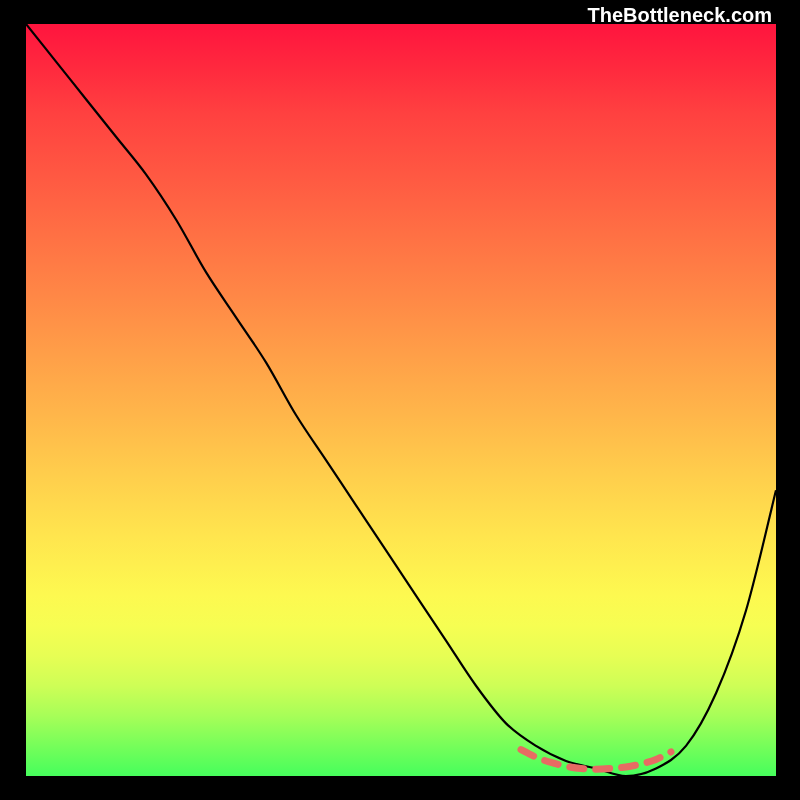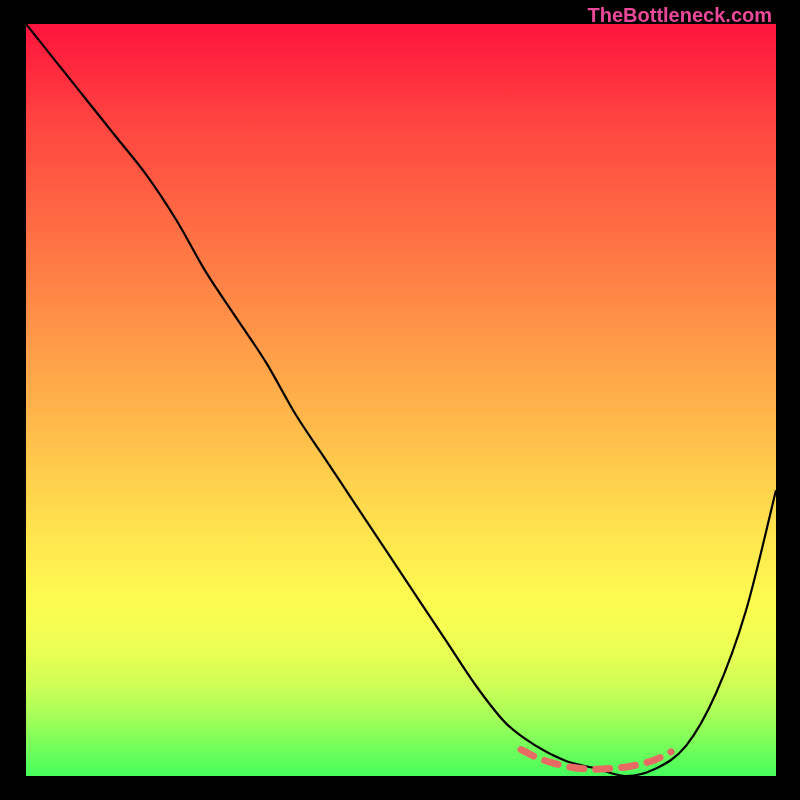--- a/index.html
+++ b/index.html
@@ -34,21 +34,21 @@
       #cefe56 88%,
       #a7fe58 92%,
       #76fe5a 96%,
       #46fe5c 100%);
   }
 
   .watermark {
     position: absolute;
     top: 4px;
     right: 28px;
-    color: #ec4899;
+    color: #ffffff;
     font-size: 20px;
     font-weight: bold;
     z-index: 10;
     text-align: center;
   }
 
   svg.curves {
     position: absolute;
     inset: 0;
     width: 100%;

